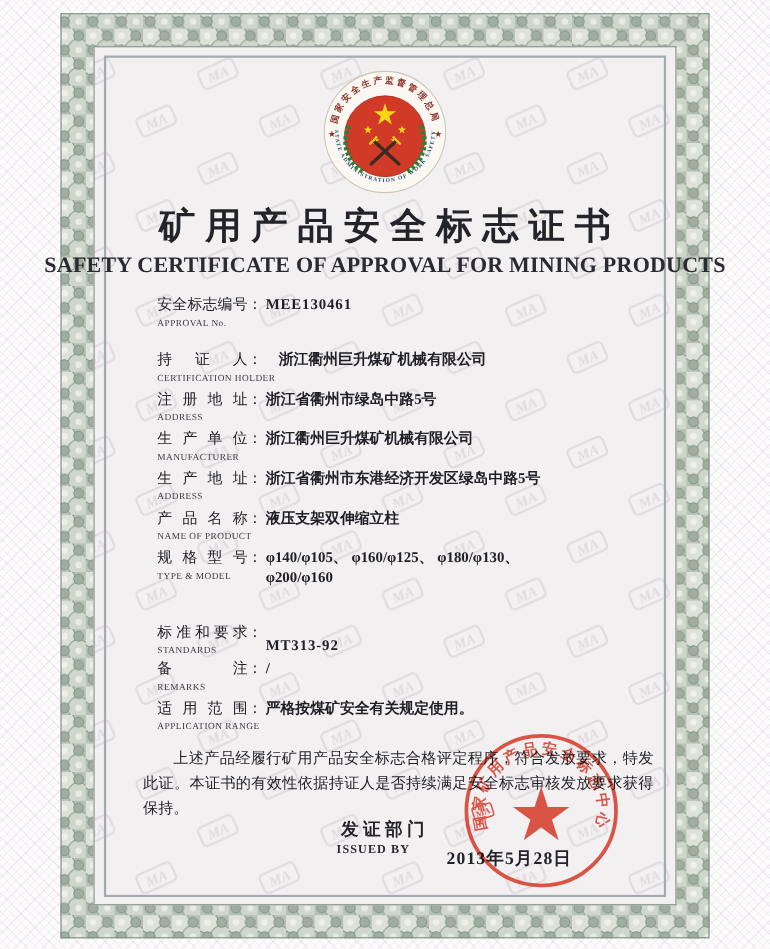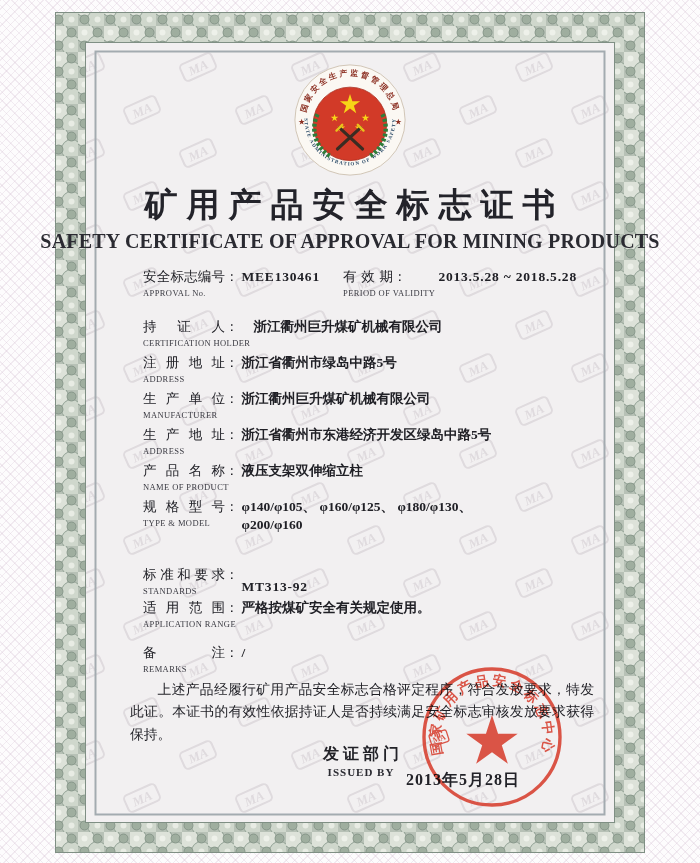--- a/index.html
+++ b/index.html
@@ -48,21 +48,21 @@
   .val .line2{display:block;}
   .pair1{width:200px;display:flex;}
   .pair2{flex:1;display:flex;}
   .num{letter-spacing:.8px;}
 
   .statement{
     position:absolute;left:130px;top:679px;width:464px;
     font-size:13.8px;line-height:1.62;font-weight:400;color:#1e1e24;
     text-indent:2em;text-align:justify;
   }
-  .issued{position:absolute;left:306px;top:744px;width:110px;text-align:center;}
+  .issued{position:absolute;left:306px;top:744px;width:110px;text-align:left;}
   .issued-zh{font-size:16px;font-weight:600;letter-spacing:4px;text-indent:4px;color:#222228;}
   .issued-en{font-size:11px;font-weight:700;letter-spacing:1px;margin-top:1px;color:#2a2a31;}
   .issue-date{position:absolute;left:406px;top:770px;font-size:16px;font-weight:600;letter-spacing:1px;color:#222228;}
 
   .stamp{position:absolute;left:417px;top:662px;z-index:2;mix-blend-mode:multiply;opacity:.86;}
 </style>
 </head>
 <body>
 
 <div class="page">
@@ -149,27 +149,20 @@
     <div class="fields">
 
       <div class="frow first">
         <div class="pair1">
           <div class="lab">
             <div class="zhline"><span class="lz">安全标志编号</span><span class="colon">：</span></div>
             <div class="en">APPROVAL No.</div>
           </div>
           <div class="val num">MEE130461</div>
         </div>
-        <div class="pair2">
-          <div class="lab">
-            <div class="zhline"><span class="lz2">有效期</span><span class="colon">：</span></div>
-            <div class="en">PERIOD OF VALIDITY</div>
-          </div>
-          <div class="val num">2013.5.28 ~ 2018.5.28</div>
-        </div>
       </div>
 
       <div class="frow">
         <div class="lab">
           <div class="zhline"><span class="lz">持证人</span><span class="colon">：</span></div>
           <div class="en">CERTIFICATION HOLDER</div>
         </div>
         <div class="val">浙江衢州巨升煤矿机械有限公司</div>
       </div>
 
@@ -217,34 +210,34 @@
       </div>
 
       <div class="frow gap-top mb-md">
         <div class="lab">
           <div class="zhline"><span class="lz">标准和要求</span><span class="colon">：</span></div>
           <div class="en">STANDARDS</div>
         </div>
         <div class="val num">MT313-92</div>
       </div>
 
+      <div class="frow">
+        <div class="lab">
+          <div class="zhline"><span class="lz">备注</span><span class="colon">：</span></div>
+          <div class="en">REMARKS</div>
+        </div>
+        <div class="val">/</div>
+      </div>
+
       <div class="frow mb-lg">
         <div class="lab">
           <div class="zhline"><span class="lz">适用范围</span><span class="colon">：</span></div>
           <div class="en">APPLICATION RANGE</div>
         </div>
         <div class="val">严格按煤矿安全有关规定使用。</div>
-      </div>
-
-      <div class="frow">
-        <div class="lab">
-          <div class="zhline"><span class="lz">备注</span><span class="colon">：</span></div>
-          <div class="en">REMARKS</div>
-        </div>
-        <div class="val">/</div>
       </div>
 
     </div>
 
     <div class="statement">上述产品经履行矿用产品安全标志合格评定程序，符合发放要求，特发此证。本证书的有效性依据持证人是否持续满足安全标志审核发放要求获得保持。</div>
 
     <div class="issued">
       <div class="issued-zh">发证部门</div>
       <div class="issued-en">ISSUED BY</div>
     </div>

